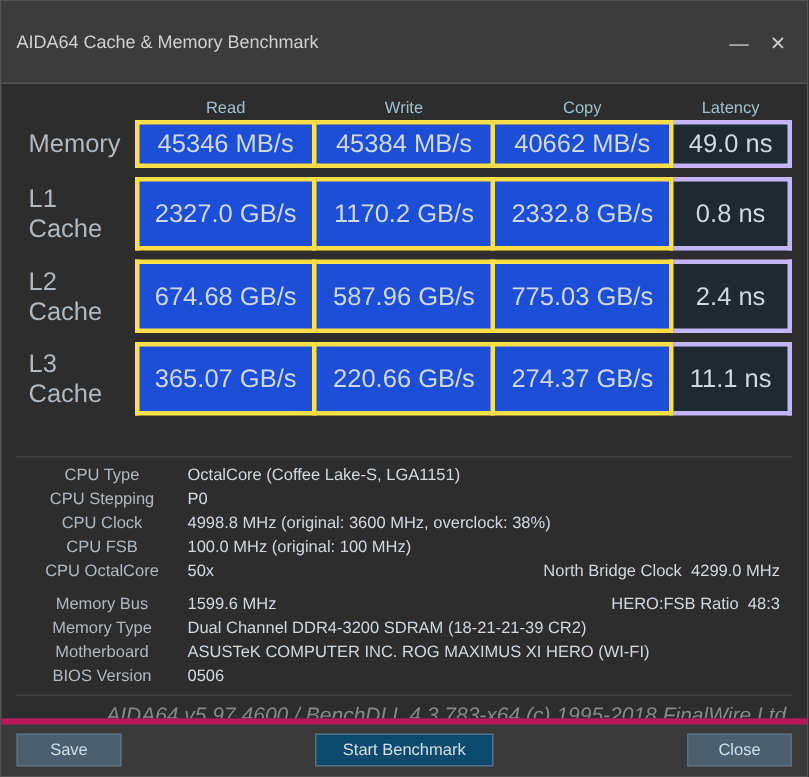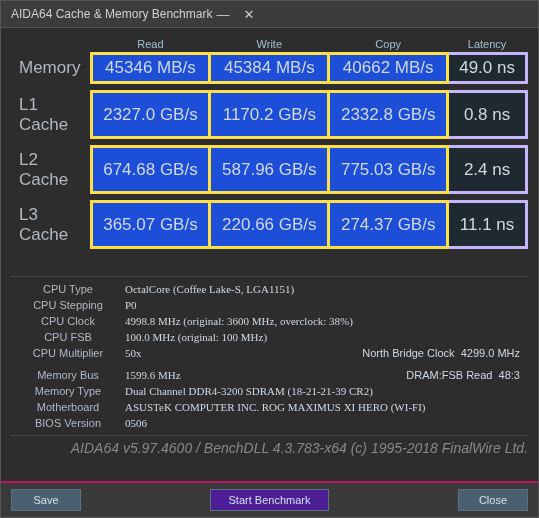--- a/index.html
+++ b/index.html
@@ -17,23 +17,23 @@
       width: 539px;
       height: 518px;
       background: #2d2d2d;
       border: 1px solid #555;
       display: flex;
       flex-direction: column;
     }
     .title-bar {
       background: #3c3c3c;
       color: #d0d0d0;
-      padding: 6px 10px;
-      display: flex;
-      justify-content: flex-start;
+      padding: 20px 10px;
+      display: flex;
+      justify-content: space-between;
       align-items: center;
       border-bottom: 1px solid #555;
       flex-shrink: 0;
     }
     .title-bar-title {
       font-size: 12px;
       color: #d0d0d0;
     }
     .title-bar-controls {
       display: flex;
@@ -106,21 +106,20 @@
       color: #c8c8c8;
     }
     .info-table td.info-label {
       color: #b0b8c0;
       width: 110px;
       padding-left: 8px;
       text-align: center;
     }
     .info-table td.info-value {
       color: #d0d8e0;
-      font-family: Liberation Serif, serif;
     }
     .info-table td.info-right {
       text-align: right;
       color: #d0d8e0;
       padding-right: 8px;
     }
     
     .footer-note {
       text-align: right;
       font-size: 14px;
@@ -128,34 +127,34 @@
       padding: 4px 0 2px 0;
       border-top: 1px solid #444;
       margin-top: 4px;
       font-style: italic;
     }
     .button-bar {
       display: flex;
       justify-content: space-between;
       padding: 6px 10px;
       background: #3a3a3a;
-      border-top: 2px solid #be185d;
+      border-top: 4px solid #be185d;
       flex-shrink: 0;
     }
     .btn {
       background: #4a6070;
       color: #d0e0e8;
       border: 1px solid #5a7080;
       padding: 4px 18px;
       font-size: 11px;
       cursor: pointer;
       min-width: 70px;
     }
     .btn-start {
-      background: #4c1d95;
+      background: #0c4a6e;
     }
   </style>
 </head>
 <body>
 
 <div class="window">
 
   <div class="title-bar">
     <span class="title-bar-title">AIDA64 Cache &amp; Memory Benchmark</span>
     <div class="title-bar-controls">
@@ -231,34 +230,34 @@
         </tr>
         <tr>
           <td class="info-label">CPU Clock</td>
           <td class="info-value" colspan="2">4998.8 MHz  (original: 3600 MHz, overclock: 38%)</td>
         </tr>
         <tr>
           <td class="info-label">CPU FSB</td>
           <td class="info-value" colspan="2">100.0 MHz  (original: 100 MHz)</td>
         </tr>
         <tr>
-          <td class="info-label">CPU Multiplier</td>
+          <td class="info-label">CPU OctalCore</td>
           <td class="info-value">50x</td>
           <td class="info-right">
             <span>North Bridge Clock</span>&nbsp;&nbsp;<span>4299.0 MHz</span>
           </td>
         </tr>
         <tr style="height:6px">
             <td colspan="3"></td>
           </tr>
         <tr>
           <td class="info-label">Memory Bus</td>
           <td class="info-value">1599.6 MHz</td>
           <td class="info-right">
-            <span>DRAM:FSB Read</span>&nbsp;&nbsp;<span>48:3</span>
+            <span>HERO:FSB Ratio</span>&nbsp;&nbsp;<span>48:3</span>
           </td>
         </tr>
         <tr>
           <td class="info-label">Memory Type</td>
           <td class="info-value" colspan="2">Dual Channel DDR4-3200 SDRAM  (18-21-21-39 CR2)</td>
         </tr>
         <tr>
           <td class="info-label">Motherboard</td>
           <td class="info-value" colspan="2">ASUSTeK COMPUTER INC. ROG MAXIMUS XI HERO (WI-FI)</td>
         </tr>

